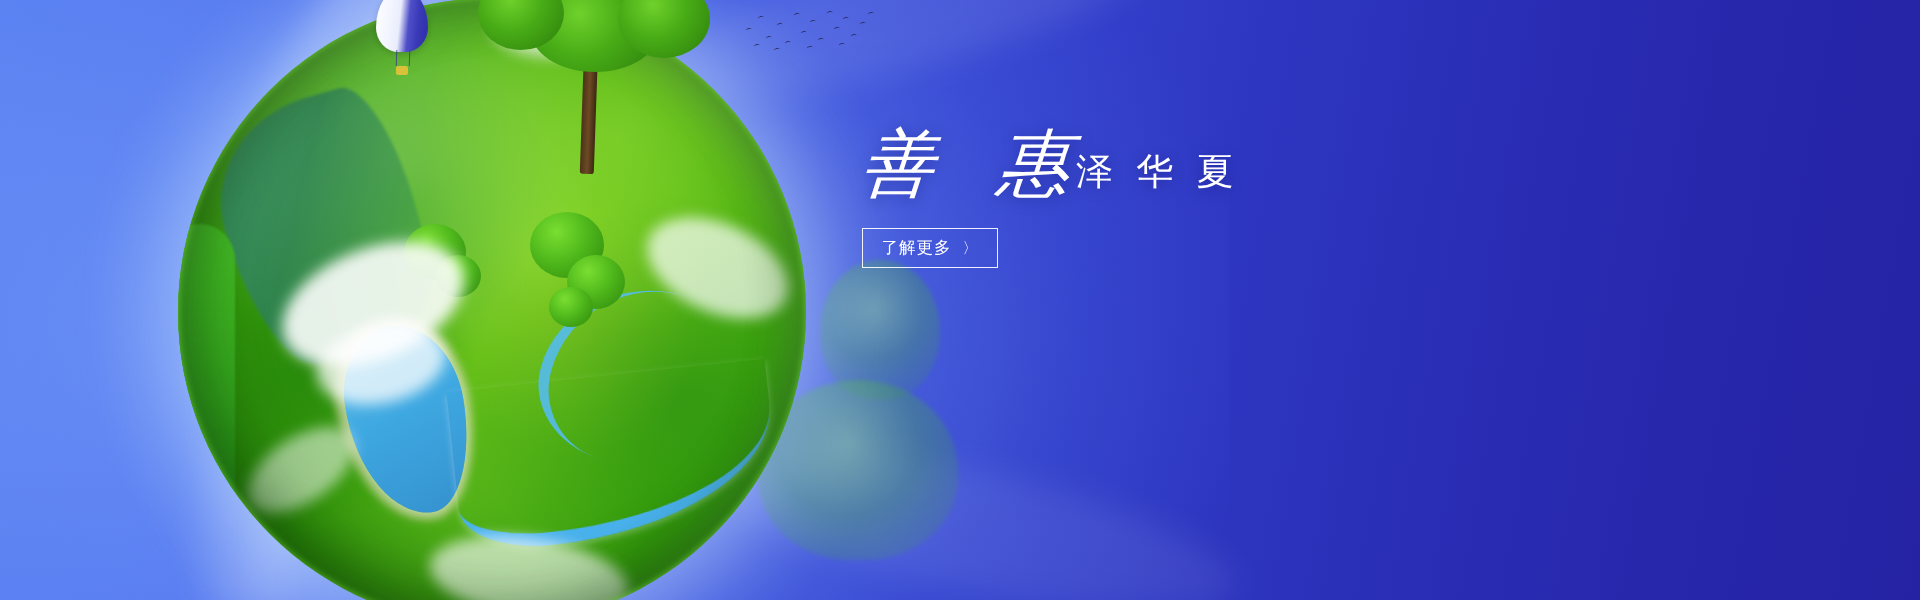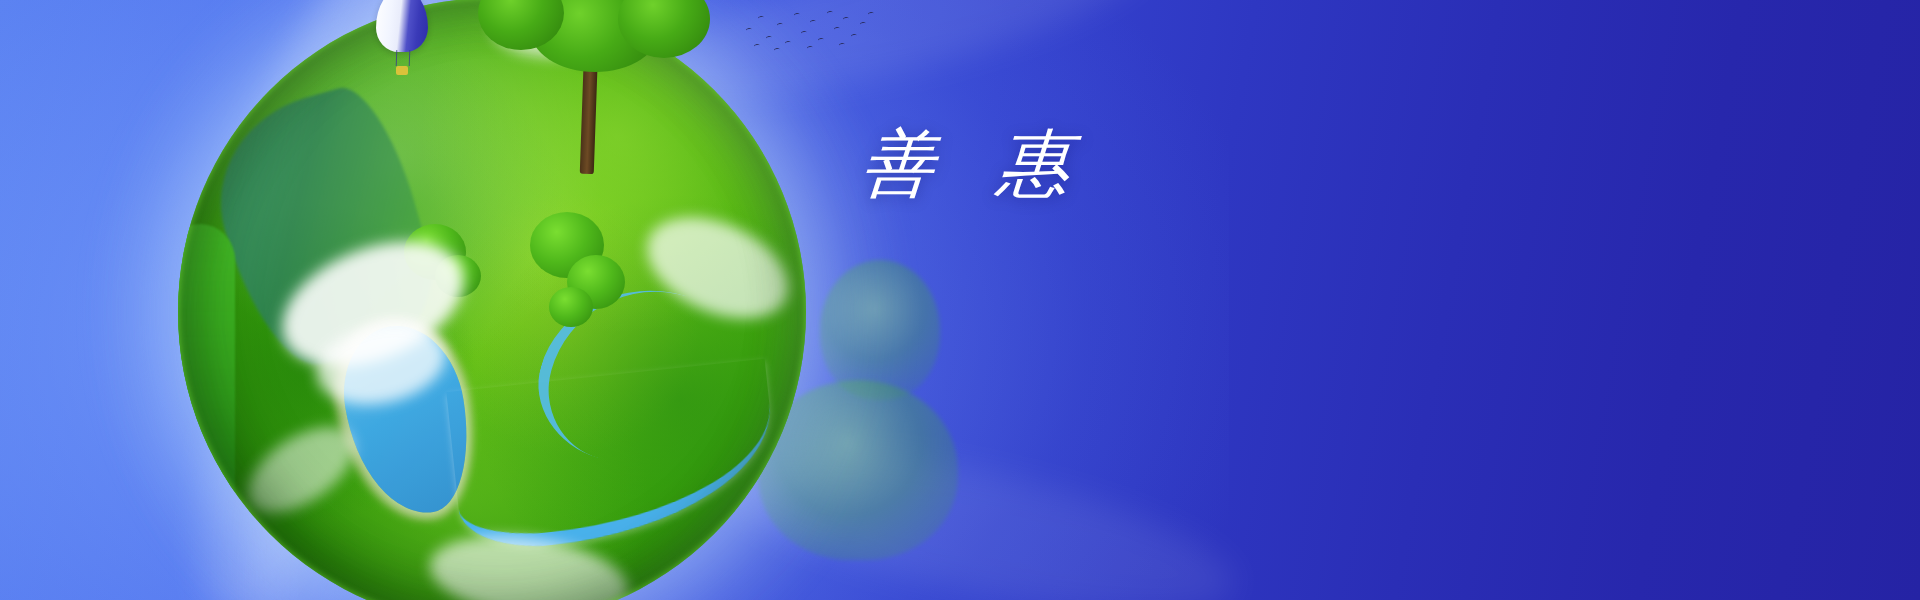--- a/index.html
+++ b/index.html
@@ -439,19 +439,24 @@
       <div class="bird" style="left:95px; top:35px;"></div>
     </div>
   </div>
 
   <div class="copy">
 
     <div class="headline">
       <span class="hl-big">善</span>
       <span class="hl-gap"></span>
       <span class="hl-big">惠</span>
+      <span class="hl-small">泽 华 夏</span>
     </div>
 
 
 
+    <button class="cta">
+      <span>了解更多</span>
+      <span class="chev">〉</span>
+    </button>
 
   </div>
 </div>
 
 </body></html>

